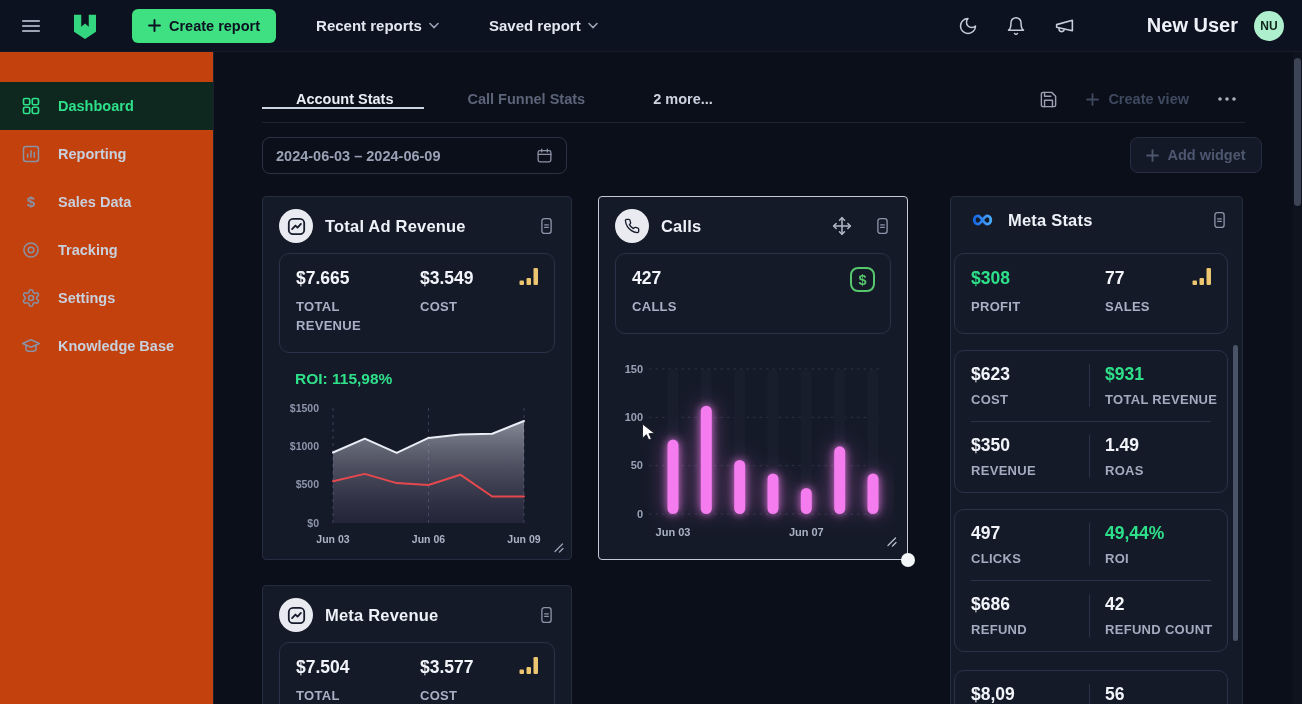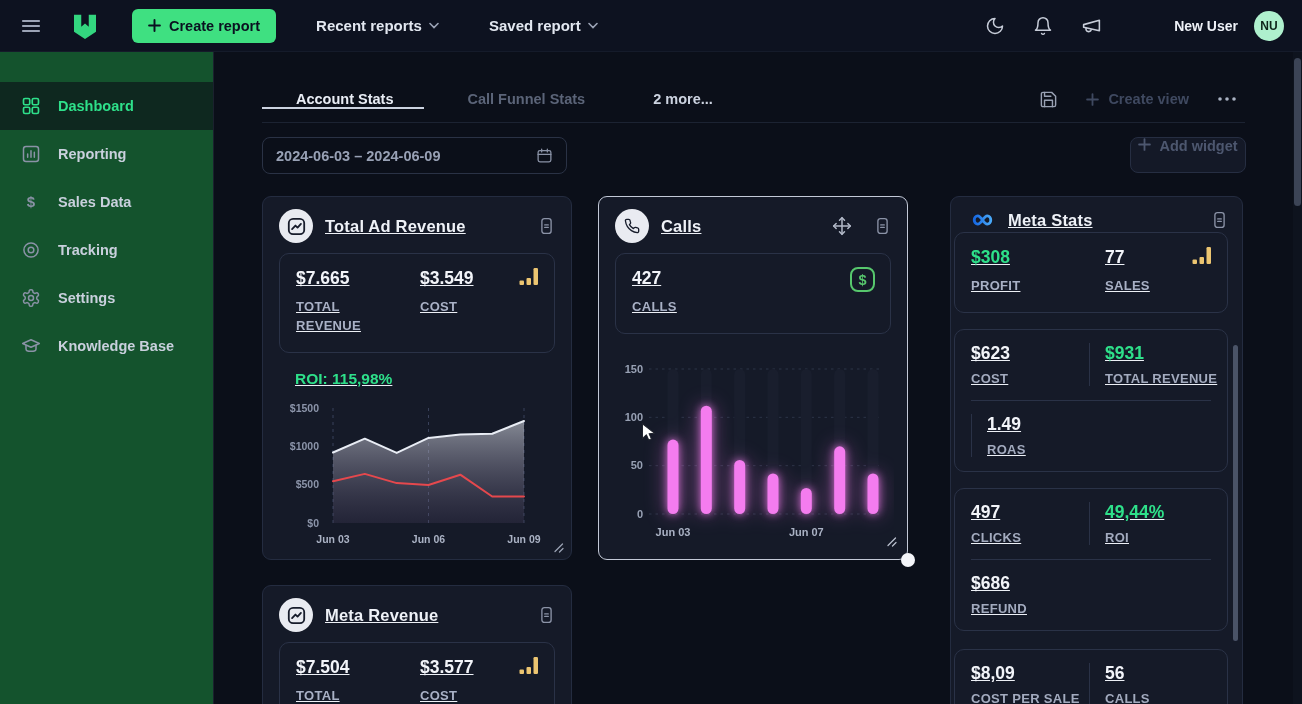--- a/index.html
+++ b/index.html
@@ -27,31 +27,31 @@
     display:flex; align-items:center; gap:8px; cursor:pointer;
   }
   .nav-dd {
     display:flex; align-items:center; gap:7px;
     color:#e2e7f0; font-size:15px; font-weight:600; cursor:pointer;
   }
   .nav-dd.recent { margin-left:40px; }
   .nav-dd.saved { margin-left:50px; }
   .topbar-right { margin-left:auto; display:flex; align-items:center; }
   .top-icon { cursor:pointer; margin-left:28px; }
-  .user-name { margin-left:72px; font-size:14px; font-weight:600; color:#eef1f7; }
+  .user-name { margin-left:72px; font-size:20px; font-weight:600; color:#eef1f7; }
   .avatar {
     margin-left:16px; width:30px; height:30px; border-radius:50%;
     background:#aef0cd; color:#0e241a; font-size:12px; font-weight:700;
     display:flex; align-items:center; justify-content:center; cursor:pointer;
   }
 
   
   .sidebar {
     position:absolute; left:0; top:52px; width:214px; height:652px;
-    background:#14532d; border-right:1px solid #1b212e; padding-top:30px; z-index:20;
+    background:#c2410c; border-right:1px solid #1b212e; padding-top:30px; z-index:20;
   }
   .side-item {
     height:48px; display:flex; align-items:center; gap:16px;
     padding-left:20px; cursor:pointer;
     color:#c9d0dd; font-size:14.5px; font-weight:600;
   }
   .side-item .side-icon { width:22px; display:flex; justify-content:center; }
   .side-item.active { background:#0e281f; color:#2ee08a; }
 
   
@@ -72,47 +72,47 @@
   .icon-btn { cursor:pointer; }
 
   
   .date-input {
     position:absolute; left:262px; top:137px; width:305px; height:37px;
     border:1px solid #2a3245; border-radius:8px; background:transparent;
     display:flex; align-items:center; padding:0 13px; cursor:pointer; z-index:10;
   }
   .date-input span { color:#98a1b5; font-size:14.5px; font-weight:600; flex:1; }
   .btn-add-widget {
-    position:absolute; left:1130px; top:137px; width:116px; height:36px;
+    position:absolute; left:1130px; top:137px; width:132px; height:36px;
     background:#141927; border:1px solid #262e42; border-radius:8px;
     color:#4d576f; font-family:inherit; font-size:14.5px; font-weight:600;
-    display:flex; justify-content:center; gap:8px; cursor:pointer; z-index:10;
+    display:flex; align-items:center; justify-content:center; gap:8px; cursor:pointer; z-index:10;
   }
 
   
   .card {
     position:absolute; background:#151a28;
-    border:1px solid #242c40; border-radius:9px; z-index:5;text-decoration:underline;
+    border:1px solid #242c40; border-radius:4px; z-index:5;
   }
   .card.selected { border:1.5px solid #c3c9d7; }
   .card-head { display:flex; align-items:center; gap:12px; padding:12px 16px 0 16px; }
   .card.tight .card-head { padding:12px 14px 0 18px;justify-content:flex-end; }
   .icon-circle {
     width:34px; height:34px; border-radius:50%; background:#e9ebf1;
     display:flex; align-items:center; justify-content:center; flex:none;
   }
   .card-title { font-size:16.5px; font-weight:700; color:#eef1f7; letter-spacing:.2px; }
   .head-right { margin-left:auto; display:flex; align-items:center; gap:22px; }
 
   .stats-box {
     position:relative; margin:10px 16px 0 16px;
     border:1px solid #2a3247; border-radius:10px;
     padding:14px 16px 16px 16px; display:flex;
   }
-  .card.tight .stats-box { margin:1px 14px 0 3px; }
+  .card.tight .stats-box { margin:22px 14px 0 3px; }
   .stat-col1 { width:124px; flex:none; }
   .stat-col2 { flex:1; }
   .stat-value { font-size:17.5px; font-weight:700; color:#f2f4f9; }
   .stat-value.green { color:#2ee08a; }
   .stat-label {
     margin-top:9px; font-size:13px; font-weight:600; color:#a9b1c6;
     letter-spacing:.3px; line-height:1.45;
   }
   .stat-label.wrap { max-width:92px; }
   .mini-bars { position:absolute; top:13px; right:14px; }
@@ -497,20 +497,24 @@
       <div>
         <div class="group-value">$623</div>
         <div class="group-label">COST</div>
       </div>
       <div class="group-cell2">
         <div class="group-value green">$931</div>
         <div class="group-label">TOTAL REVENUE</div>
       </div>
     </div>
     <div class="group-row">
+      <div>
+        <div class="group-value">$350</div>
+        <div class="group-label">REVENUE</div>
+      </div>
       <div class="group-cell2">
         <div class="group-value">1.49</div>
         <div class="group-label">ROAS</div>
       </div>
     </div>
   </div>
 
   <div class="group-box">
     <div class="group-row">
       <div>
@@ -519,20 +523,24 @@
       </div>
       <div class="group-cell2">
         <div class="group-value green">49,44%</div>
         <div class="group-label">ROI</div>
       </div>
     </div>
     <div class="group-row">
       <div>
         <div class="group-value">$686</div>
         <div class="group-label">REFUND</div>
+      </div>
+      <div class="group-cell2">
+        <div class="group-value">42</div>
+        <div class="group-label">REFUND COUNT</div>
       </div>
     </div>
   </div>
 
   <div class="group-box" style="margin-top:18px">
     <div class="group-row">
       <div>
         <div class="group-value">$8,09</div>
         <div class="group-label">COST PER SALE</div>
       </div>

